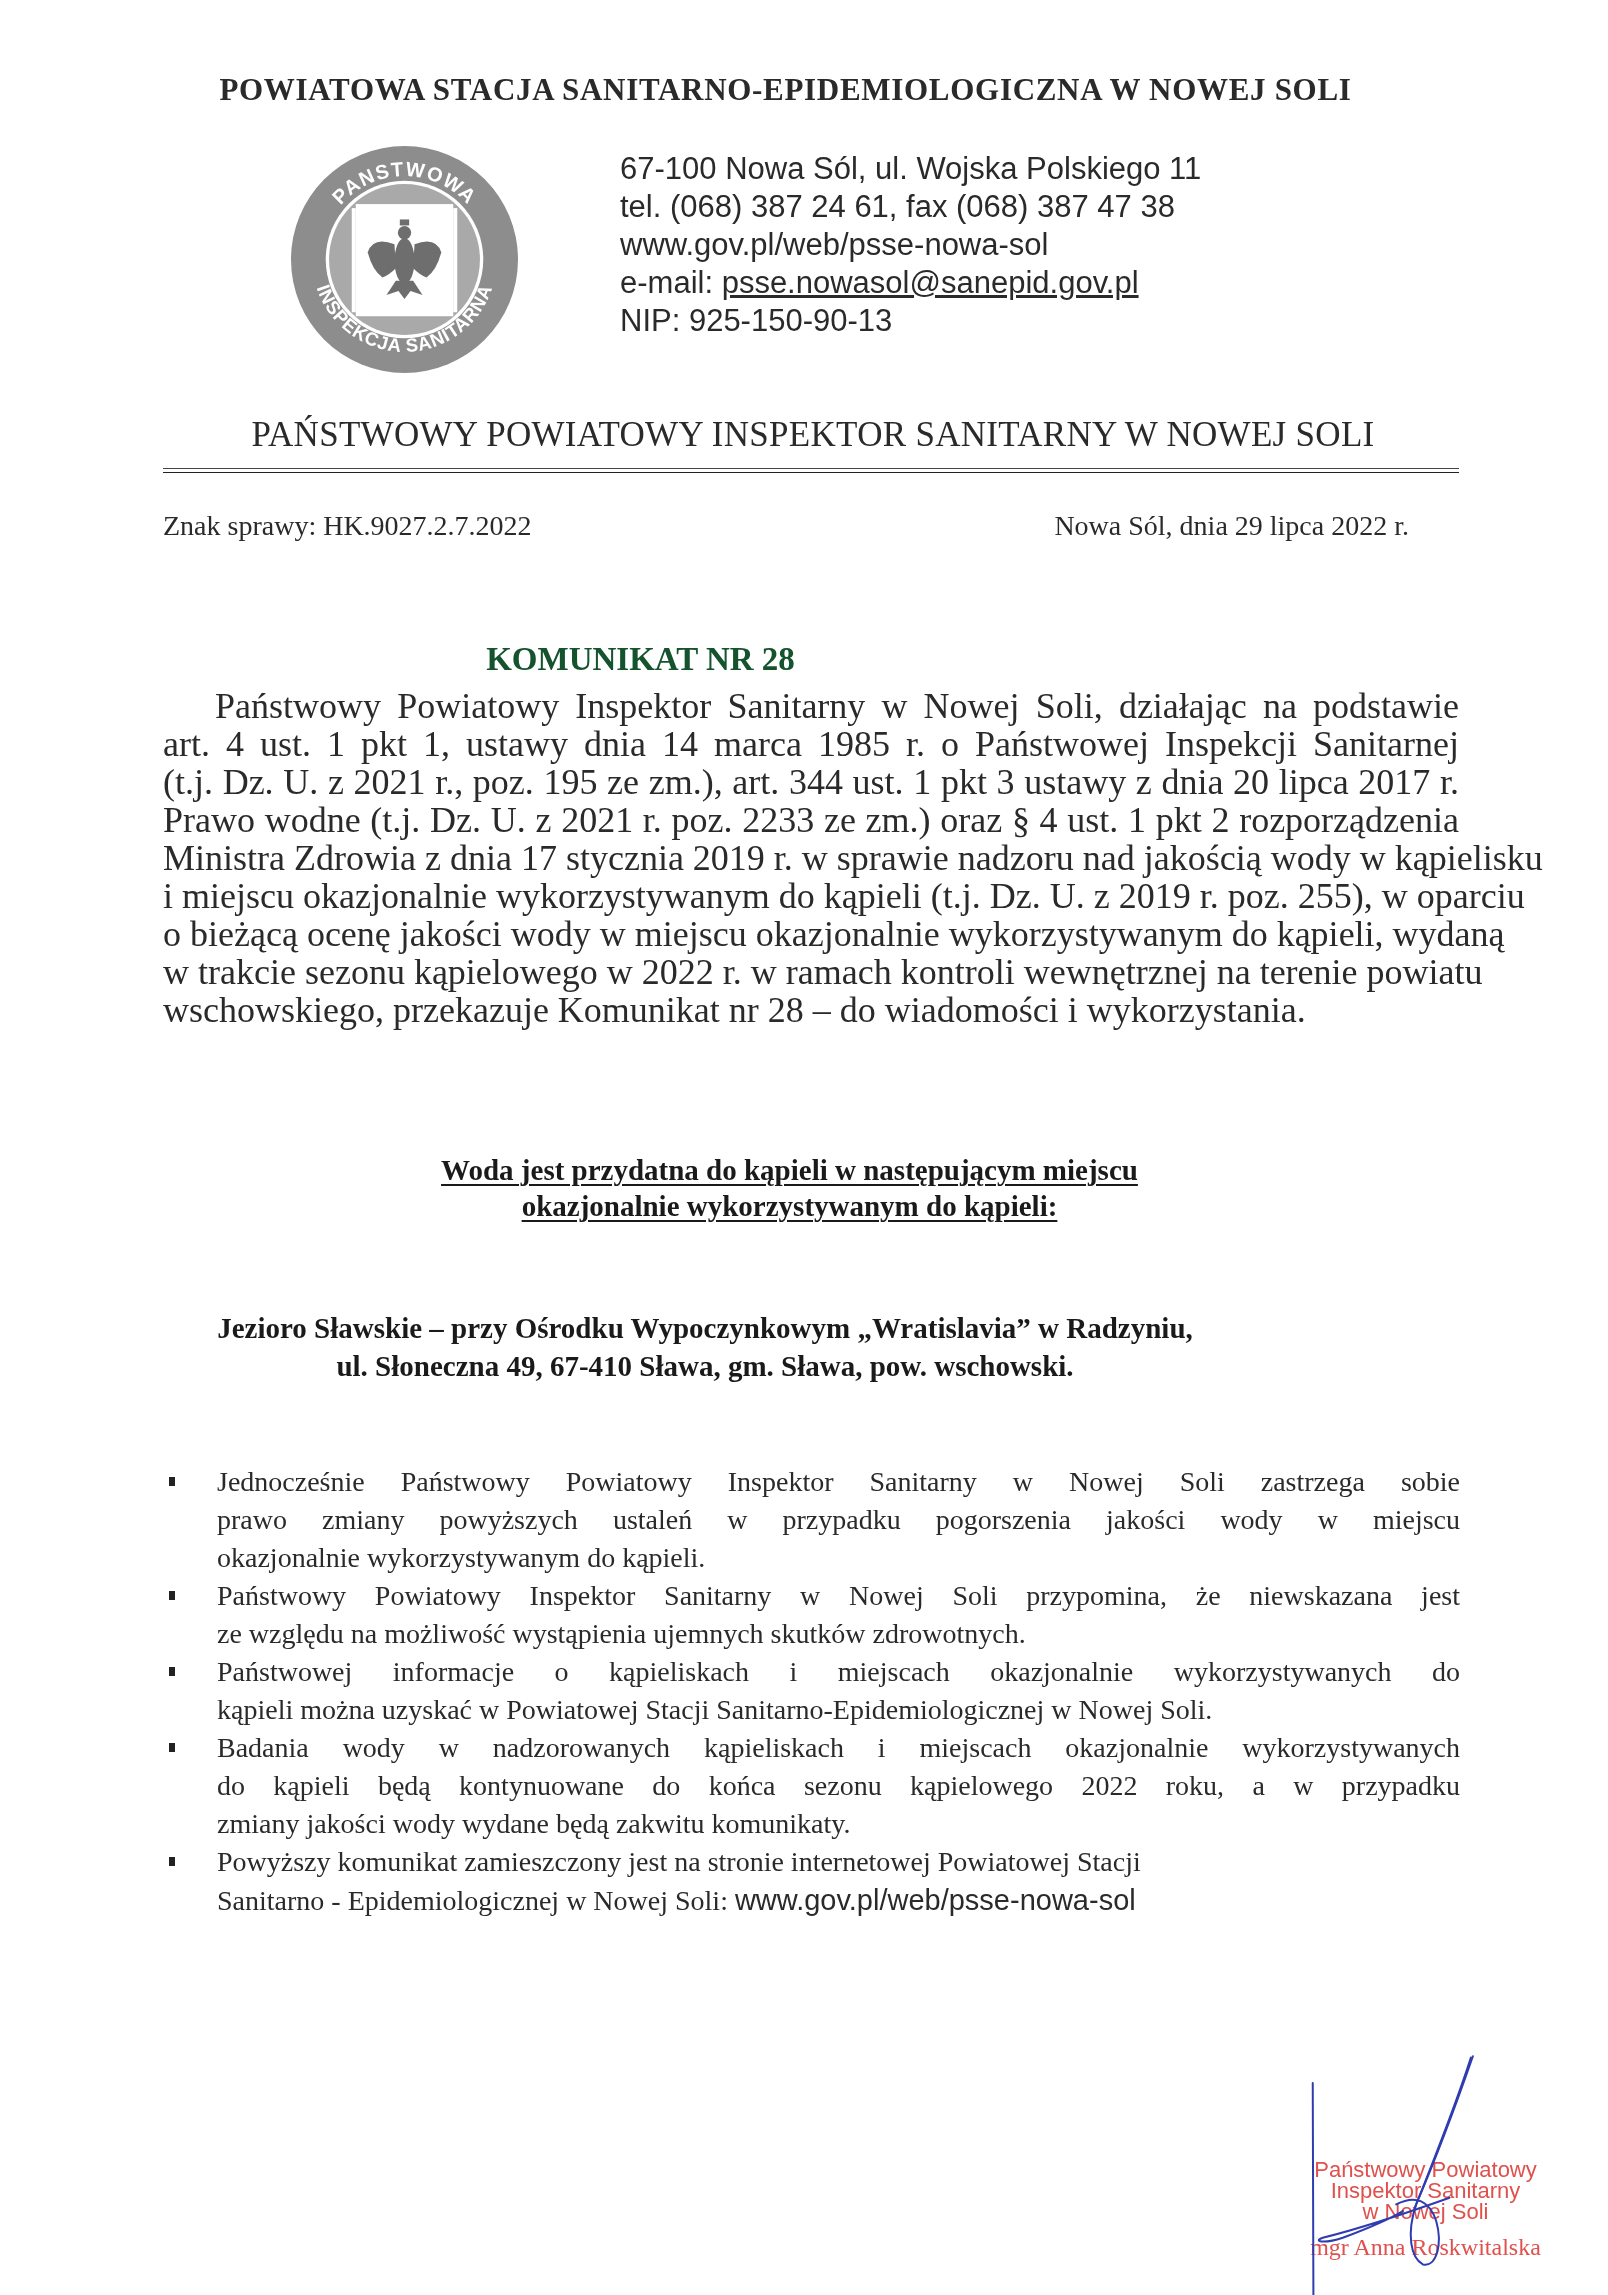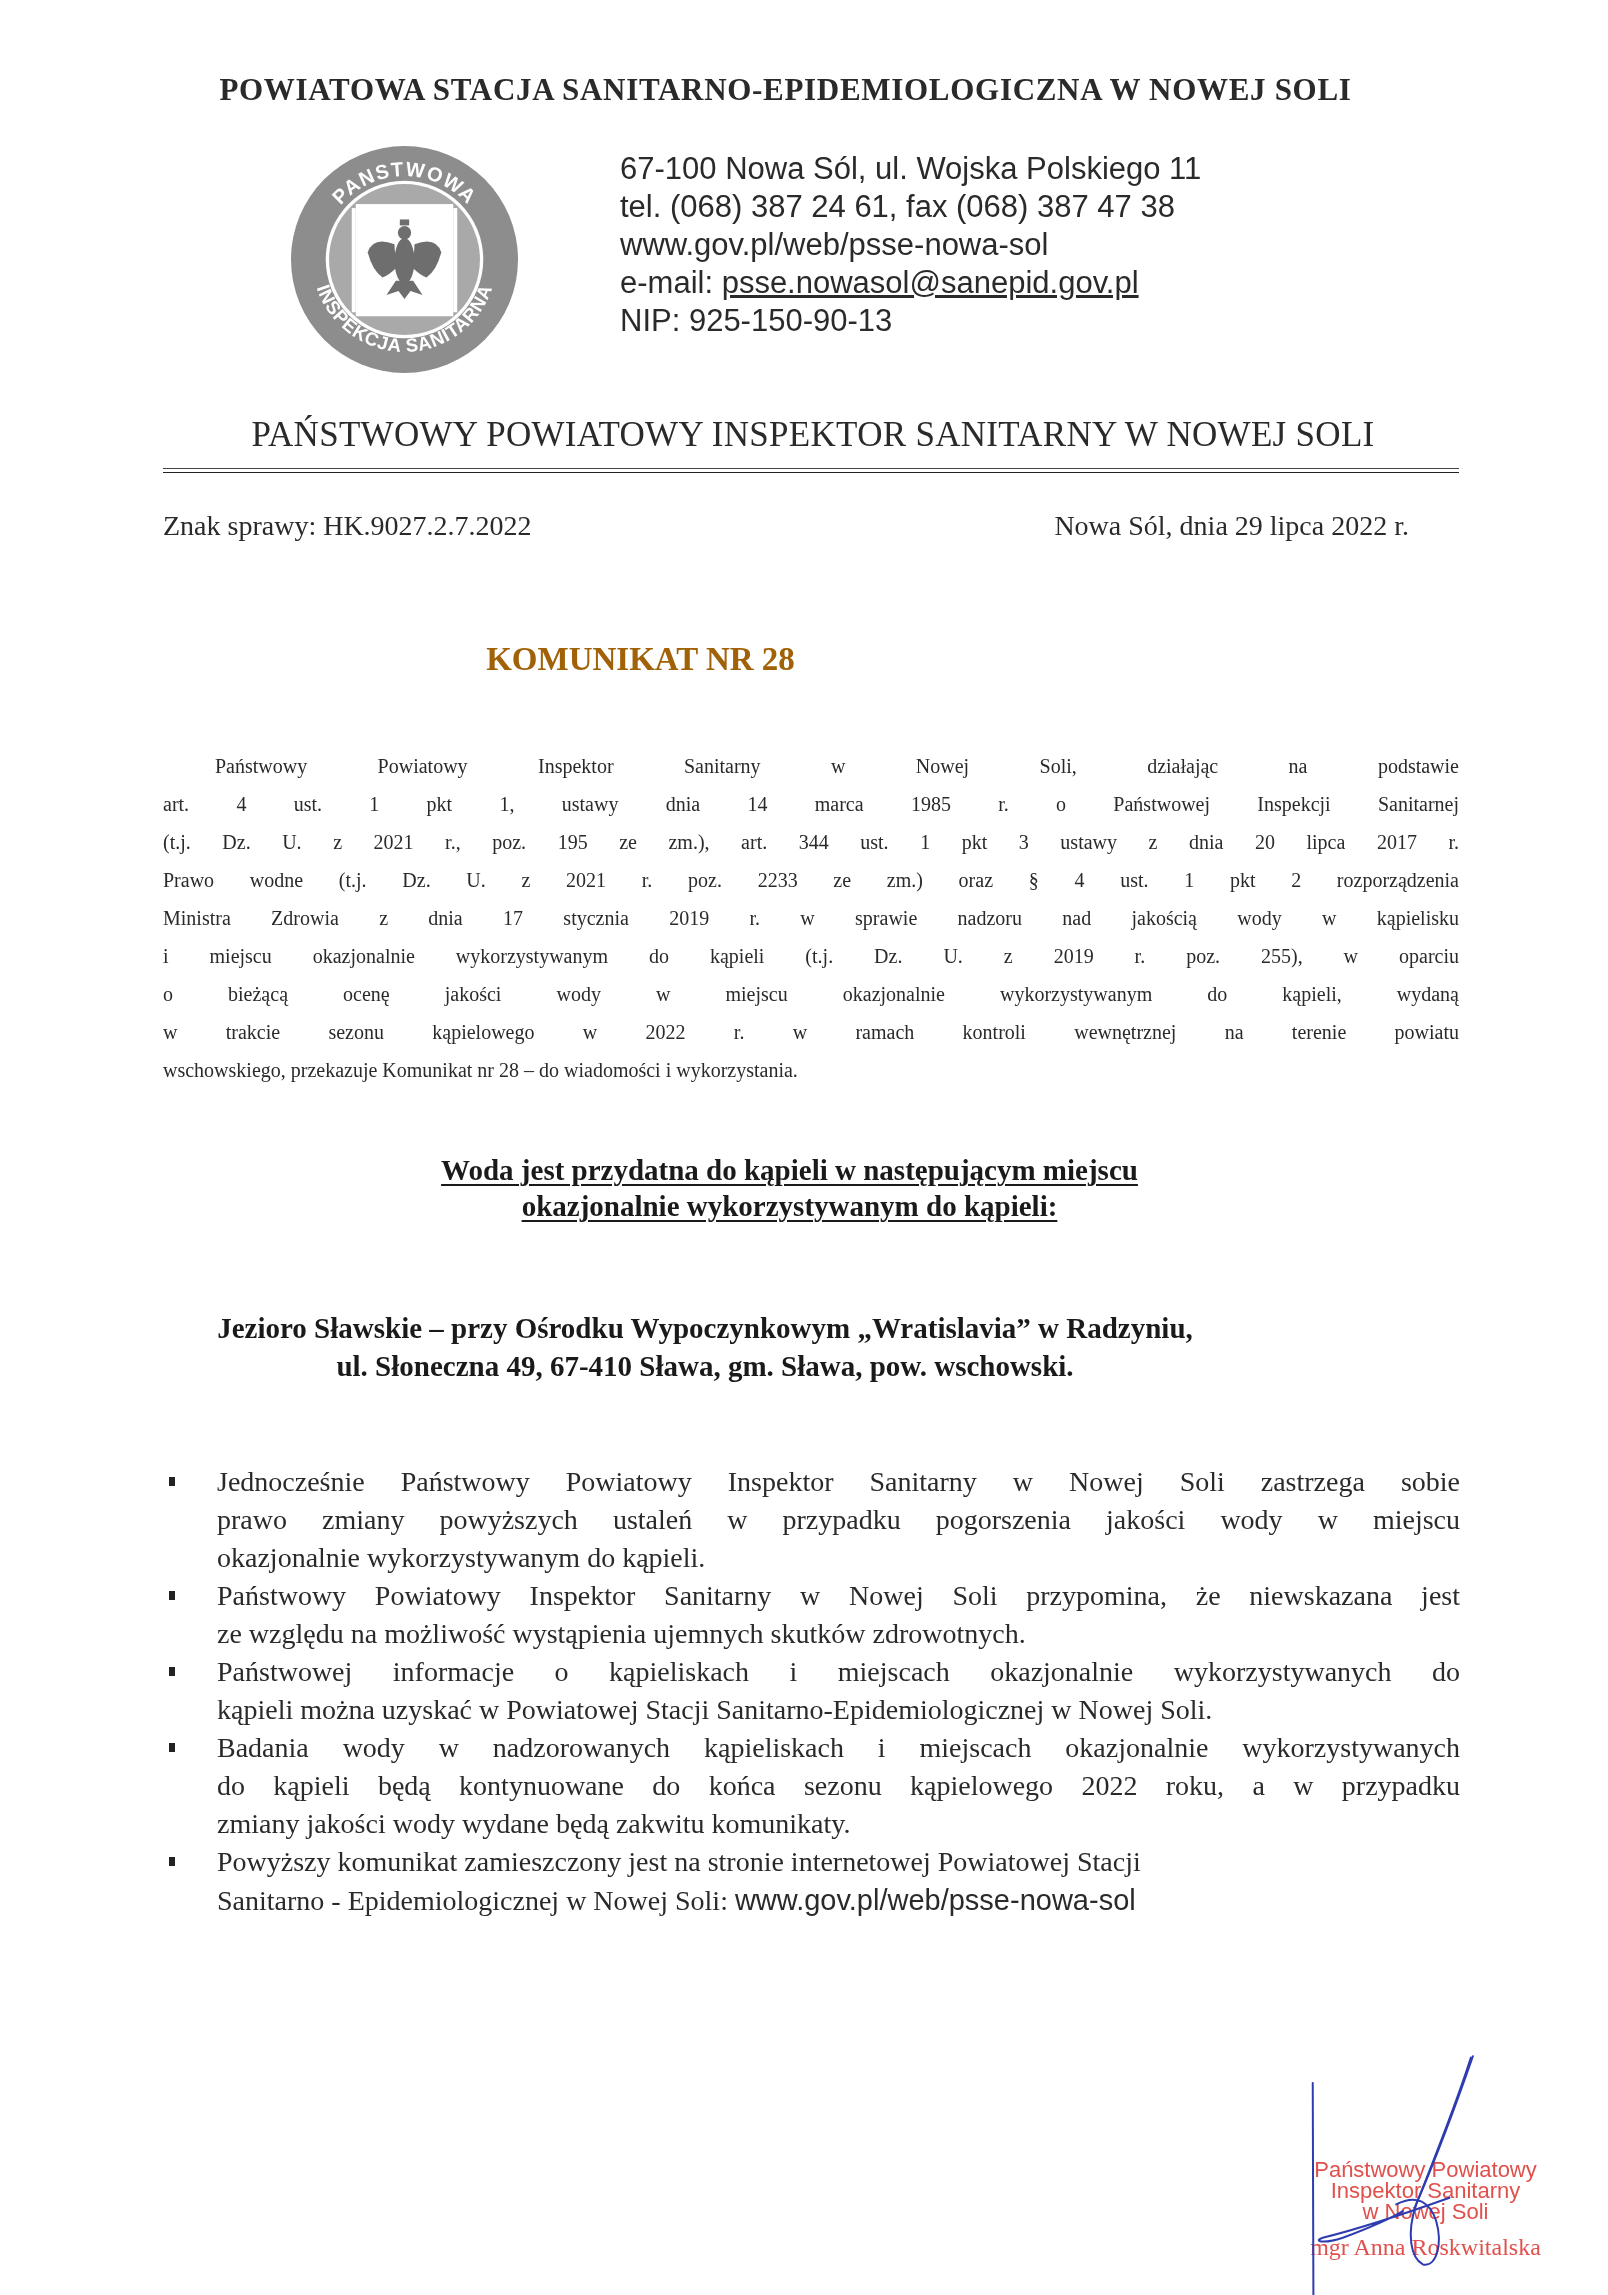--- a/index.html
+++ b/index.html
@@ -18,23 +18,23 @@
 
   .inspector { position: absolute; left: 167px; width: 1292px; top: 415px; text-align: center;
     font-size: 35px; color: #2a2a2a; letter-spacing: 0.3px; }
   .rule { position: absolute; left: 163px; width: 1296px; top: 468px; height: 3.3px;
     border-top: 1.3px solid #444; border-bottom: 1.3px solid #222; }
 
   .ref { position: absolute; left: 163px; top: 510px; font-size: 28px; color: #2a2a2a; }
   .date { position: absolute; right: 200px; top: 510px; font-size: 28px; color: #2a2a2a; }
 
   .komunikat { position: absolute; left: 0; width: 1281px; top: 641px; text-align: center;
-    font-size: 33px; font-weight: bold; color: #a16207; }
+    font-size: 33px; font-weight: bold; color: #14532d; }
 
-  .body-para { position: absolute; left: 163px; width: 1296px; top: 747px; font-size: 20px;
+  .body-para { position: absolute; left: 163px; width: 1296px; top: 687px; font-size: 36px;
     line-height: 38px; text-align: justify; color: #2a2a2a; }
   .body-para .line { display: block; text-align: justify; text-align-last: justify; white-space: nowrap; }
   .body-para .line.first { text-indent: 52px; }
   .body-para .line.last { text-align-last: left; }
 
   .heading { position: absolute; left: 0; width: 1579px; top: 1152px; text-align: center;
     font-size: 29px; font-weight: bold; line-height: 36px; color: #1a1a1a; }
   .heading span { text-decoration: underline; text-decoration-thickness: 2px; text-underline-offset: 4px; }
 
   .location { position: absolute; left: 0; width: 1410px; top: 1309px; text-align: center;

